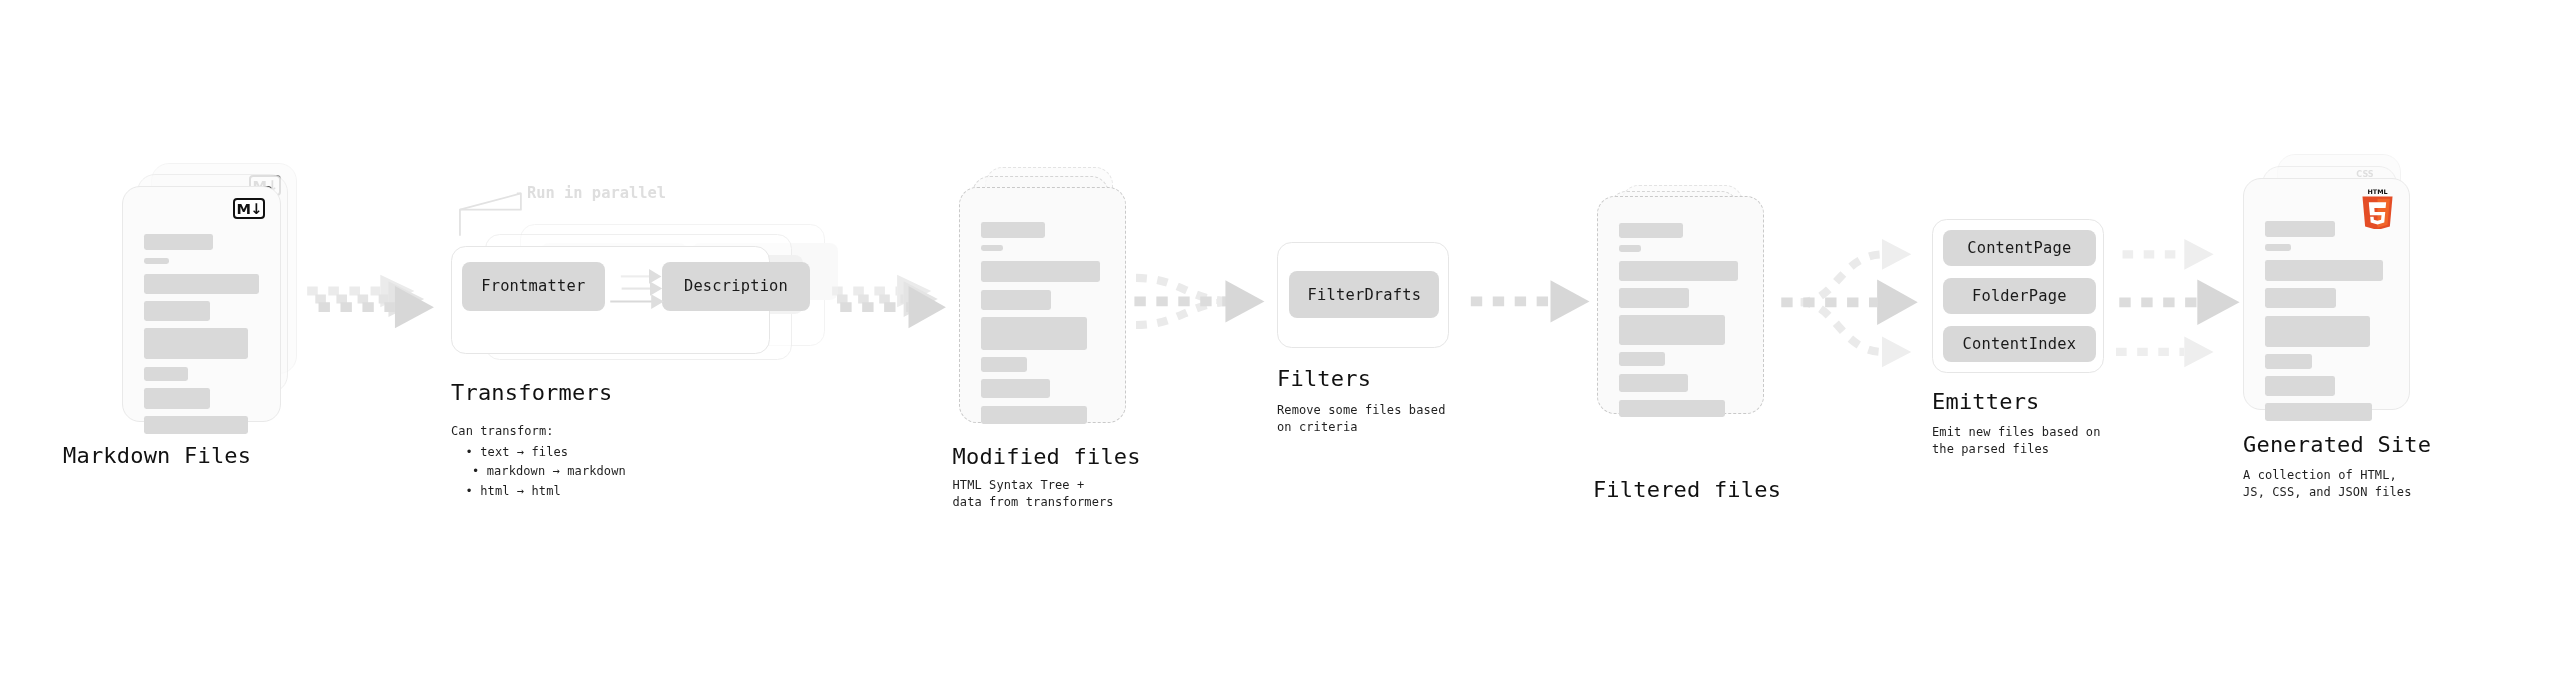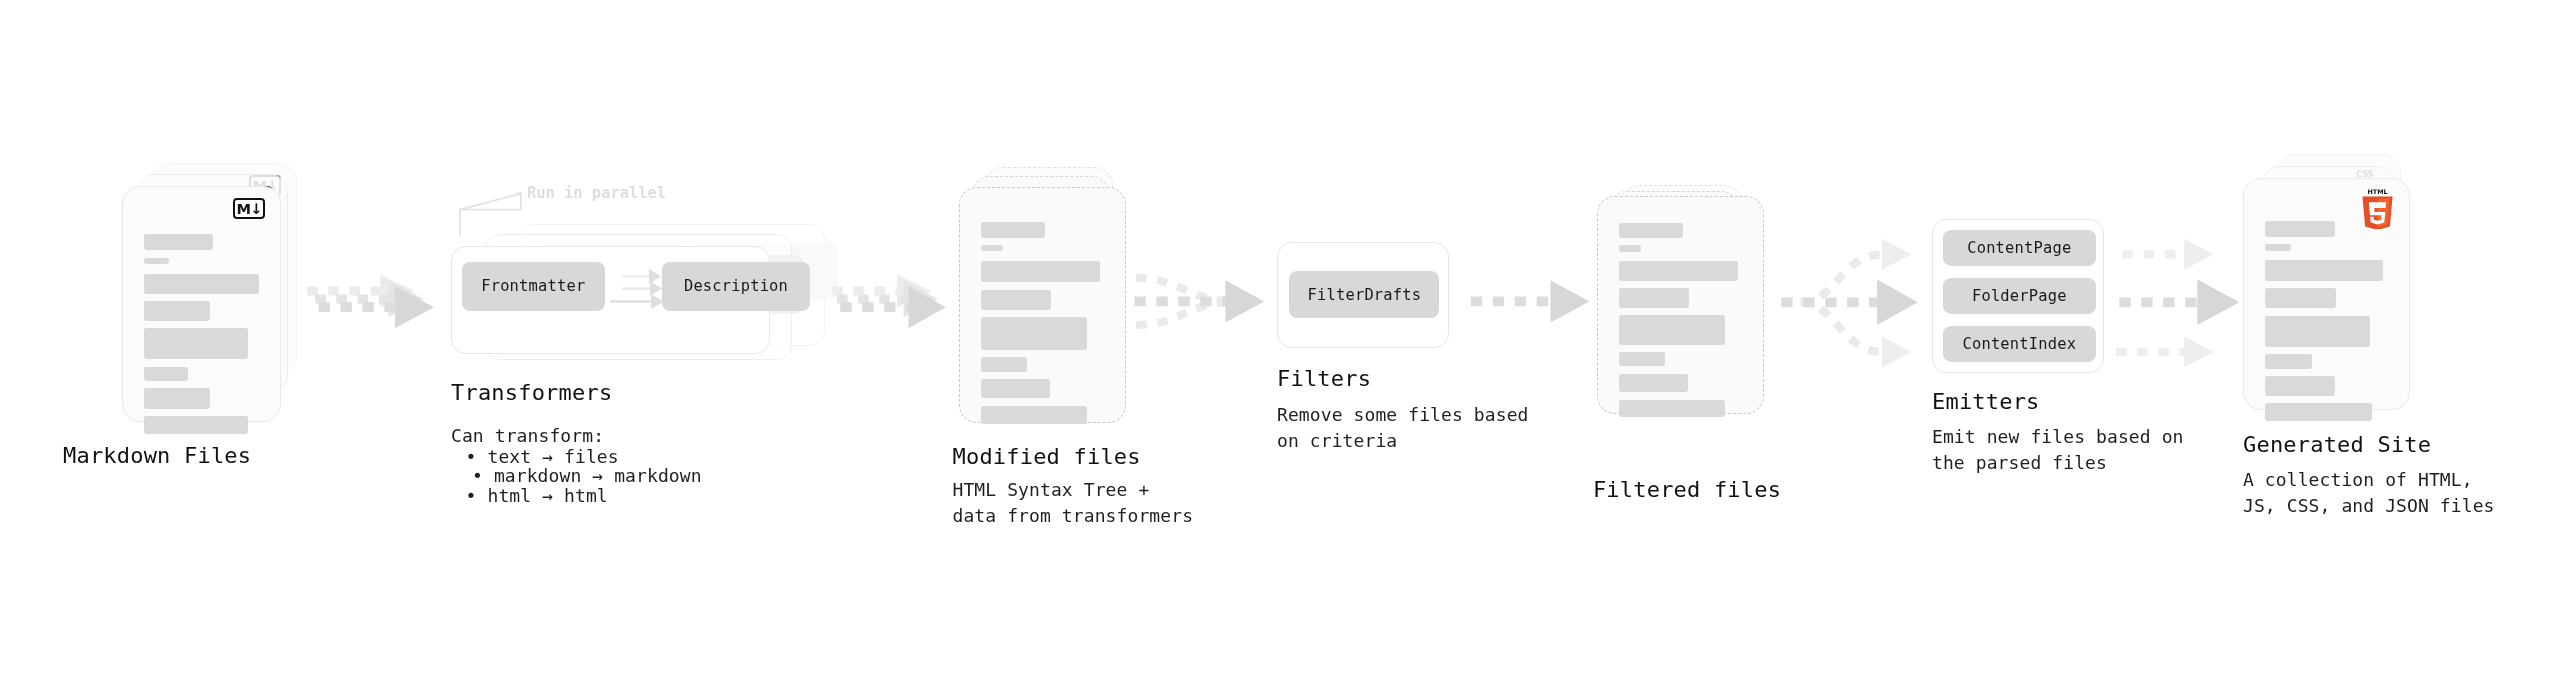--- a/index.html
+++ b/index.html
@@ -85,21 +85,21 @@
   
   .title{
     position:absolute;
     font-size:22px;
     color:#111;
     white-space:nowrap;
     letter-spacing:0.2px;
   }
   .sub{
     position:absolute;
-    font-size:18px;
+    font-size:12px;
     color:#1f1f1f;
     line-height:1.42;
     white-space:pre;
     letter-spacing:0.1px;
   }
   .runlabel{
     position:absolute;
     font-size:15.4px;
     color:#dedede;
     white-space:nowrap;

